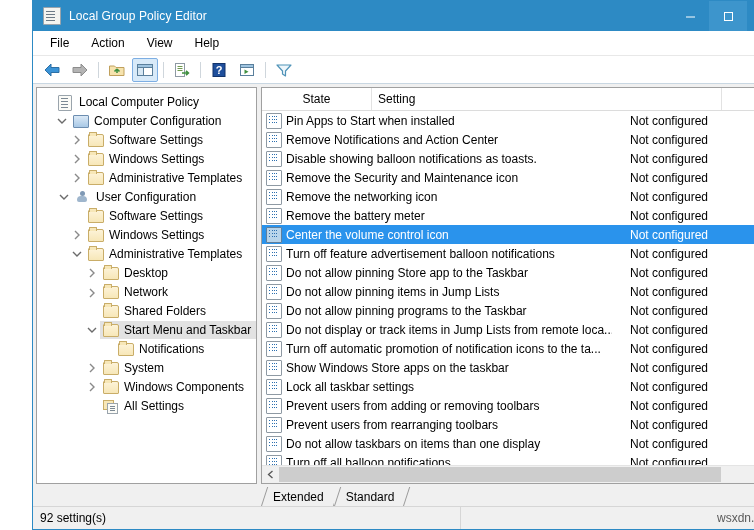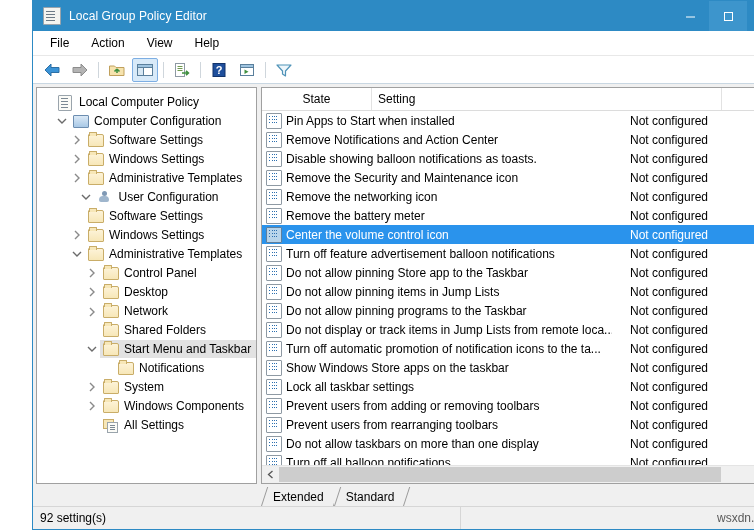--- a/index.html
+++ b/index.html
@@ -536,21 +536,21 @@
                 <path d="M2 1 L6 5 L2 9" fill="none" stroke="#8a8a8a" stroke-width="1.4"></path>
               </svg>
             </span>
             <span class="tree-label-wrap">
               <span class="node-icon">
                 <span class="folder"></span>
               </span>
               <span class="tree-label">Administrative Templates</span>
             </span>
           </div>
-          <div class="tree-row" style="padding-left: 13px; justify-content: center;">
+          <div class="tree-row" style="padding-left: 19px;">
             <span class="twisty">
               <svg width="10" height="8" viewBox="0 0 10 8">
                 <path d="M1 2 L5 6 L9 2" fill="none" stroke="#6b6b6b" stroke-width="1.4"></path>
               </svg>
             </span>
             <span class="tree-label-wrap">
               <span class="node-icon">
                 <span class="user-icon"></span>
               </span>
               <span class="tree-label">User Configuration</span>
@@ -582,33 +582,20 @@
             <span class="twisty">
               <svg width="10" height="8" viewBox="0 0 10 8">
                 <path d="M1 2 L5 6 L9 2" fill="none" stroke="#6b6b6b" stroke-width="1.4"></path>
               </svg>
             </span>
             <span class="tree-label-wrap">
               <span class="node-icon">
                 <span class="folder"></span>
               </span>
               <span class="tree-label">Administrative Templates</span>
-            </span>
-          </div>
-          <div class="tree-row" style="padding-left: 47px;">
-            <span class="twisty">
-              <svg width="8" height="10" viewBox="0 0 8 10">
-                <path d="M2 1 L6 5 L2 9" fill="none" stroke="#8a8a8a" stroke-width="1.4"></path>
-              </svg>
-            </span>
-            <span class="tree-label-wrap">
-              <span class="node-icon">
-                <span class="folder"></span>
-              </span>
-              <span class="tree-label">Control Panel</span>
             </span>
           </div>
           <div class="tree-row" style="padding-left: 47px;">
             <span class="twisty">
               <svg width="8" height="10" viewBox="0 0 8 10">
                 <path d="M2 1 L6 5 L2 9" fill="none" stroke="#8a8a8a" stroke-width="1.4"></path>
               </svg>
             </span>
             <span class="tree-label-wrap">
               <span class="node-icon">
@@ -829,21 +816,21 @@
             <div class="lrow">
               <div class="lcell-setting">
                 <span class="policy-icon"></span>
                 <span>Prevent users from rearranging toolbars</span>
               </div>
               <div class="lcell-state">Not configured</div>
             </div>
             <div class="lrow">
               <div class="lcell-setting">
                 <span class="policy-icon"></span>
-                <span>Do not allow taskbars on more than one display</span>
+                <span>Do not allow taskbars on items than one display</span>
               </div>
               <div class="lcell-state">Not configured</div>
             </div>
             <div class="lrow">
               <div class="lcell-setting">
                 <span class="policy-icon"></span>
                 <span>Turn off all balloon notifications</span>
               </div>
               <div class="lcell-state">Not configured</div>
             </div>

